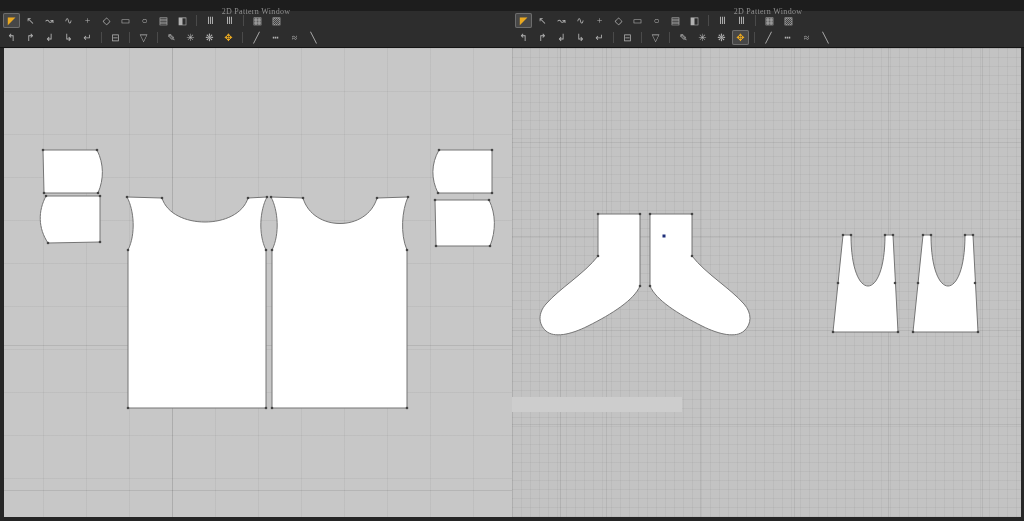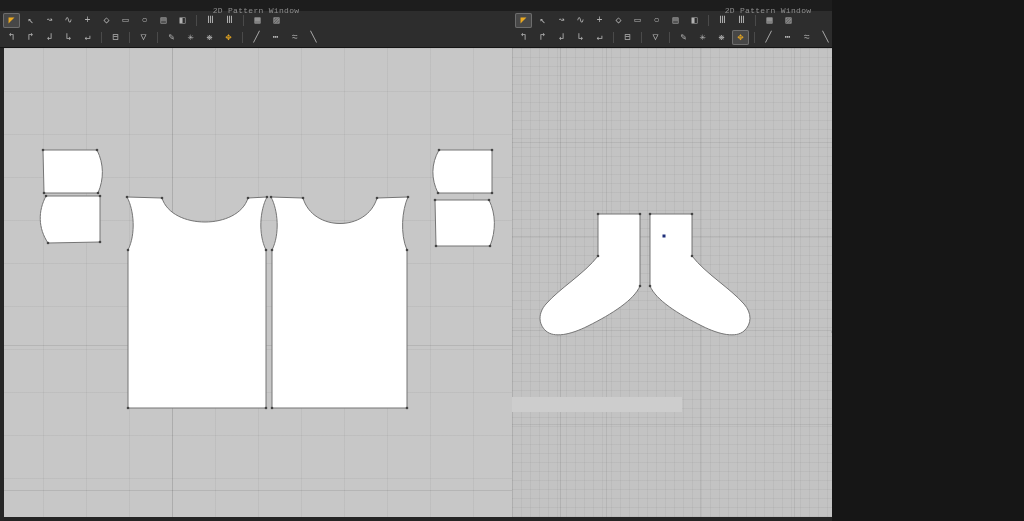--- a/index.html
+++ b/index.html
@@ -1,17 +1,17 @@
 <!DOCTYPE html>
 <html><head>
 <meta charset="utf-8">
 <style>
   html,body{margin:0;padding:0;background:#161616;}
-  .stage{position:relative;width:832px;height:521px;overflow:hidden;
-         background:#242424;font-family:Liberation Mono, monospace;}
+  .stage{position:relative;width:1024px;height:521px;overflow:hidden;
+         background:#242424;font-family:Liberation Serif, serif;}
   .panel{position:absolute;top:0;width:512px;height:521px;}
   .titlebar{height:11px;background:#1d1d1d;text-align:center;}
   .titlebar span{font-size:8px;line-height:11px;color:#8f8f8f;letter-spacing:.3px;}
   .toolbar{height:37px;background:#2d2d2d;border-bottom:1px solid #151515;
            padding:1px 2px 0 2px;box-sizing:border-box;}
   .tool-row{display:flex;align-items:center;height:17px;}
   .tool{width:17px;height:15px;margin:0 1px;border-radius:2px;display:flex;
         align-items:center;justify-content:center;font-size:10px;line-height:1;
         color:#b2b2b2;cursor:default;}
   .tool.active{background:#474747;box-shadow:0 0 0 1px #6d6d6d inset;}

